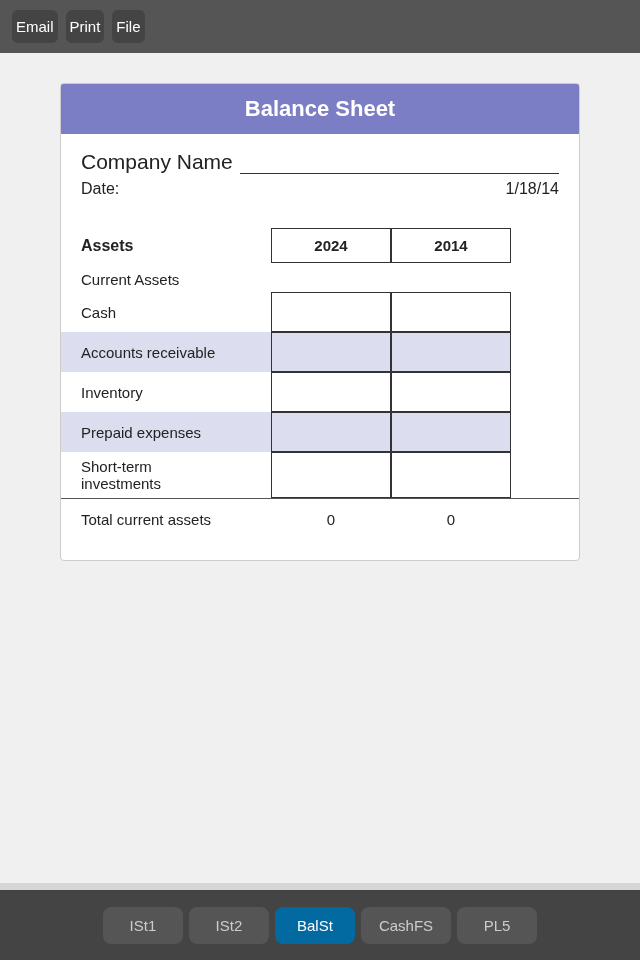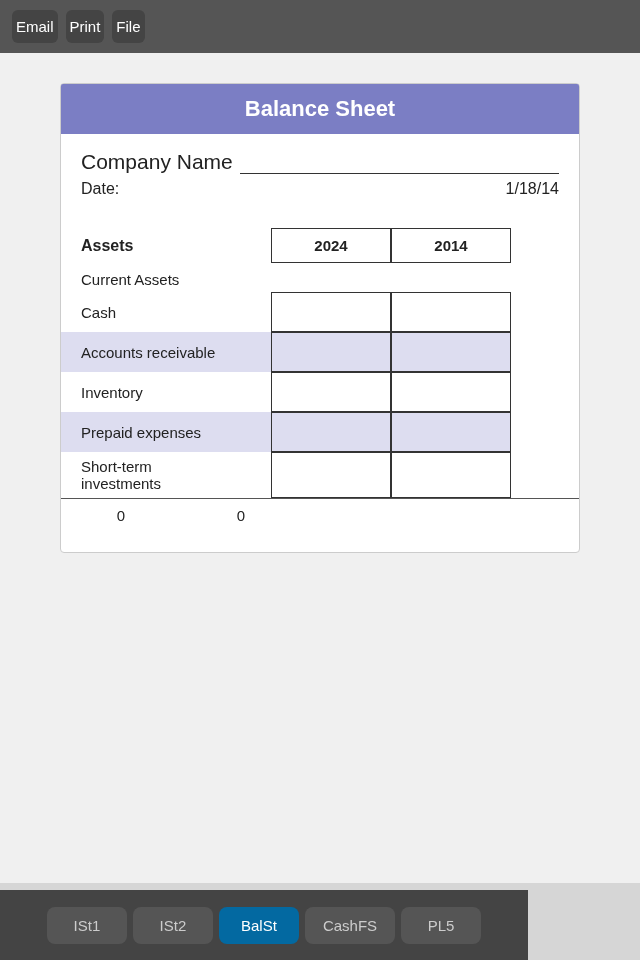--- a/index.html
+++ b/index.html
@@ -184,21 +184,21 @@
       text-align: center;
       font-size: 15px;
       color: #222;
     }
 
     
     #tabbar {
       position: absolute;
       bottom: 0;
       left: 0;
-      width: 528px;
+      width: 640px;
       height: 70px;
       background: #444444;
       display: flex;
       align-items: center;
       justify-content: center;
       gap: 6px;
       padding: 8px 10px;
     }
     .tab-btn {
       background: #555555;
@@ -276,20 +276,21 @@
       </div>
 
       <div class="bs-row">
         <div class="bs-row-label" style="white-space: pre-line;">Short-term
 investments</div>
         <div class="bs-cell"></div>
         <div class="bs-cell"></div>
       </div>
 
       <div class="bs-total-row">
+        <div class="bs-total-label">Total current assets</div>
         <div class="bs-total-cell">0</div>
         <div class="bs-total-cell">0</div>
       </div>
 
     </div>
   </div>
 </div>
 
 <div id="tabbar">
   <button class="tab-btn">ISt1</button>

